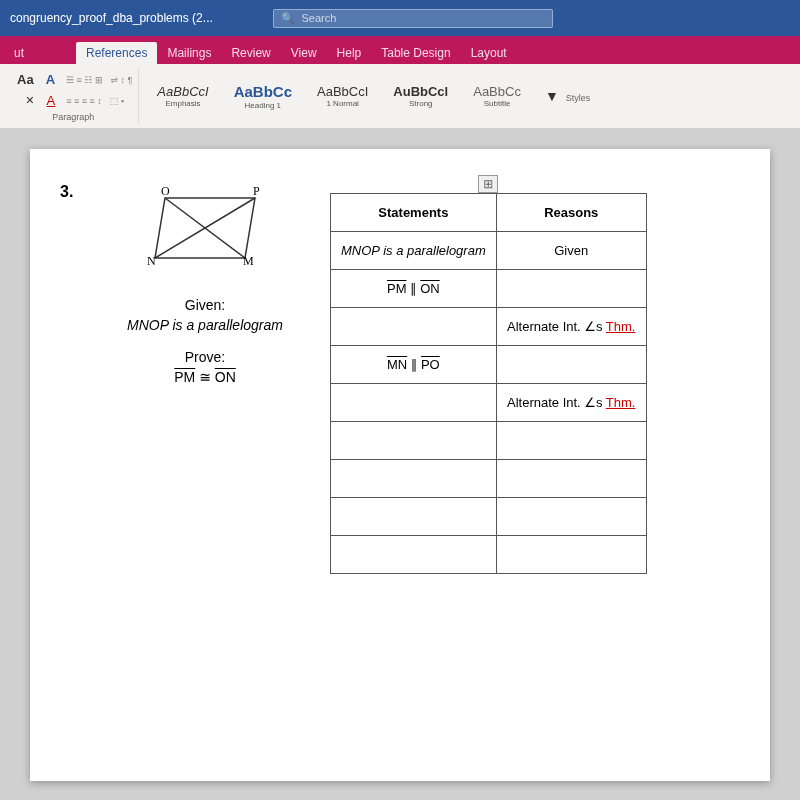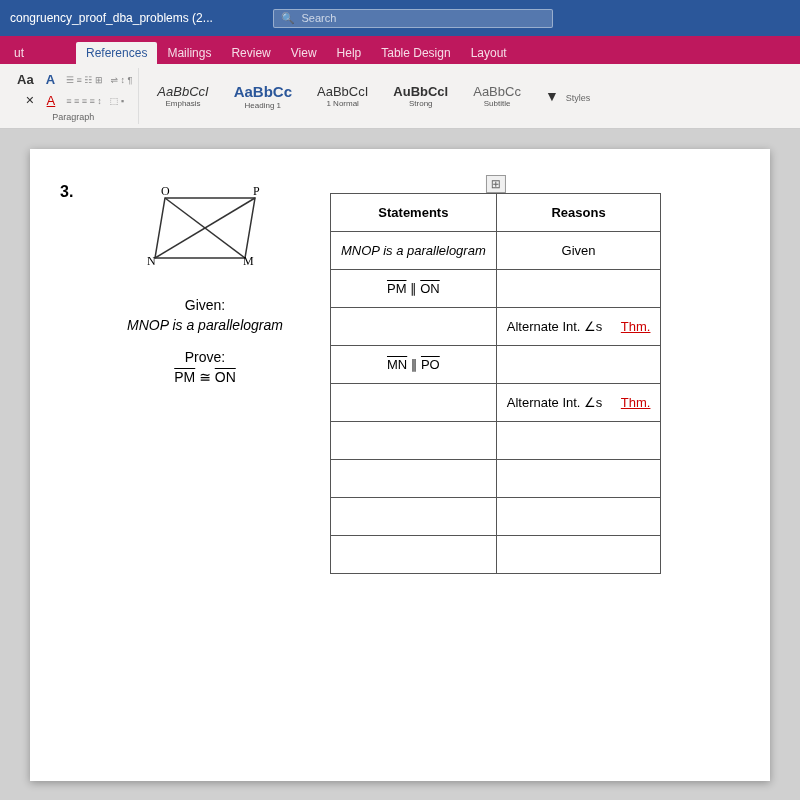--- a/index.html
+++ b/index.html
@@ -289,21 +289,20 @@
     }
 
     .table-wrapper {
       position: relative;
       margin-top: 10px;
     }
 
     .thm-underline {
       text-decoration: underline;
       color: #cc0000;
-      margin-left: 15px;
     }
   </style>
 </head>
 <body>
 
 <div class="title-bar">
   <span class="title-bar-text">congruency_proof_dba_problems (2...</span>
   <div class="search-bar">
     <span class="search-icon-unicode">🔍</span>
     <span style="color:rgba(255,255,255,0.7);font-size:11px;">Search</span>

